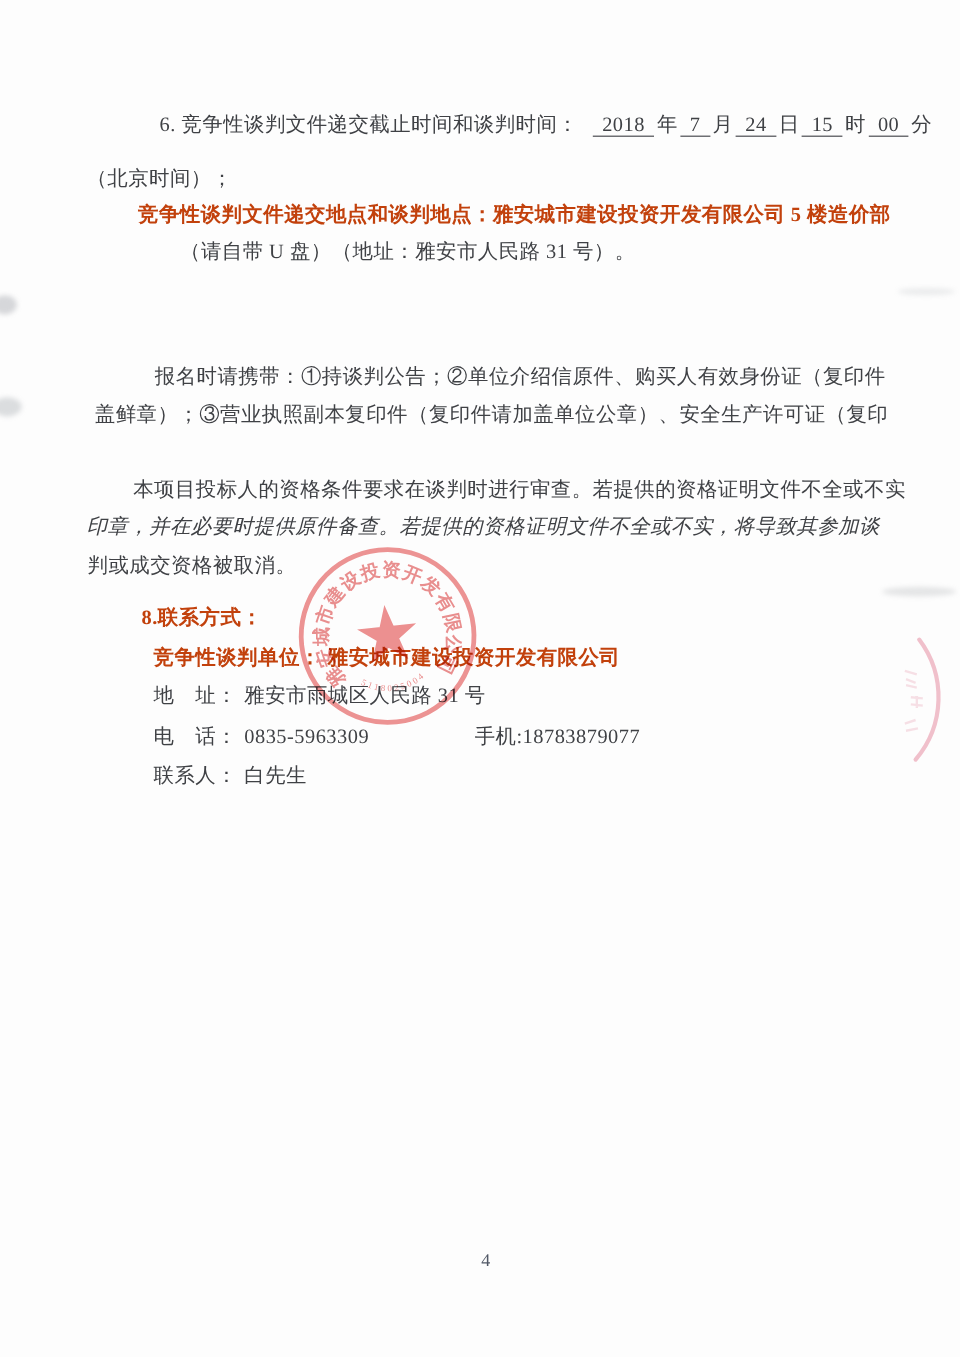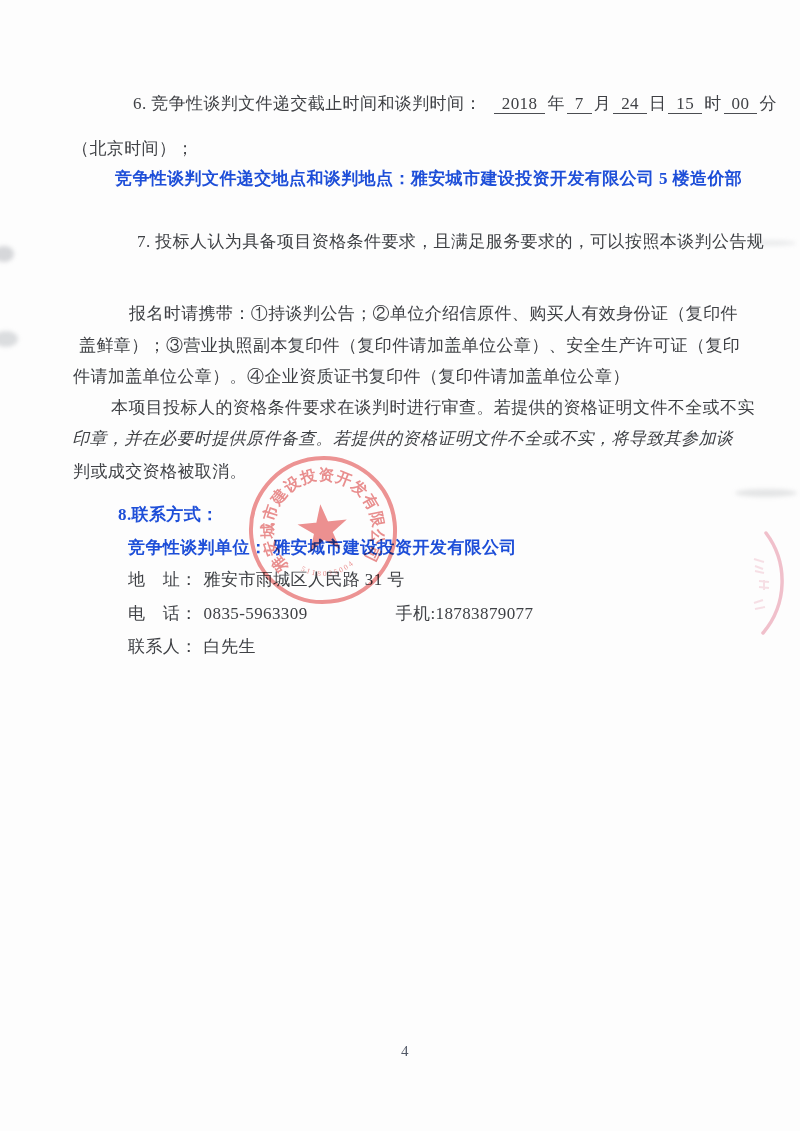--- a/index.html
+++ b/index.html
@@ -12,21 +12,21 @@
     color:#3f4145;
     padding-left:25px;
   }
   .line{
     position:absolute;
     white-space:nowrap;
     font-size:17px;
     line-height:1.15;
     letter-spacing:0.4px;
   }
-  .bold{font-weight:bold;color:#1d4ed8;}
+  .bold{font-weight:bold;color:#c2410c;}
   .u{
     border-bottom:1.5px solid #4b4d52;
     padding:0 8px;
   }
   .unit{margin:0 2px;}
   .gap-first{margin-left:12px;}
   .val{margin-left:6px;}
   .mobile{margin-left:88px;}
   .pageno{
     position:absolute;left:401px;top:1043px;
@@ -66,25 +66,24 @@
 <div class="page">
 
   <div class="line" style="left:133px;top:94px;">
     <span>6. 竞争性谈判文件递交截止时间和谈判时间：</span><span class="u gap-first">2018</span><span class="unit">年</span><span class="u">7</span><span class="unit">月</span><span class="u">24</span><span class="unit">日</span><span class="u">15</span><span class="unit">时</span><span class="u">00</span><span class="unit">分</span>
   </div>
 
   <div class="line" style="left:72px;top:139px;">（北京时间）；</div>
 
   <div class="line bold" style="left:115px;top:169px;">竞争性谈判文件递交地点和谈判地点：雅安城市建设投资开发有限公司 5 楼造价部</div>
 
+  <div class="line" style="left:150px;top:200px;">（请自带 U 盘）（地址：雅安市人民路 31 号）。</div>
 
-  <div class="line" style="left:137px;top:232px;">7. 投标人认为具备项目资格条件要求，且满足服务要求的，可以按照本谈判公告规</div>
   <div class="line" style="left:129px;top:304px;">报名时请携带：①持谈判公告；②单位介绍信原件、购买人有效身份证（复印件</div>
   <div class="line" style="left:79px;top:336px;">盖鲜章）；③营业执照副本复印件（复印件请加盖单位公章）、安全生产许可证（复印</div>
-  <div class="line" style="left:73px;top:367px;">件请加盖单位公章）。④企业资质证书复印件（复印件请加盖单位公章）</div>
   <div class="line" style="left:111px;top:398px;">本项目投标人的资格条件要求在谈判时进行审查。若提供的资格证明文件不全或不实</div>
   <div class="line" style="left:72px;top:429px;font-style:italic;">印章，并在必要时提供原件备查。若提供的资格证明文件不全或不实，将导致其参加谈</div>
   <div class="line" style="left:73px;top:462px;">判或成交资格被取消。</div>
 
   <div class="line bold" style="left:118px;top:505px;">8.联系方式：</div>
 
   <div class="line bold" style="left:128px;top:538px;">
     <span>竞争性谈判单位：</span><span class="val">雅安城市建设投资开发有限公司</span>
   </div>
 

